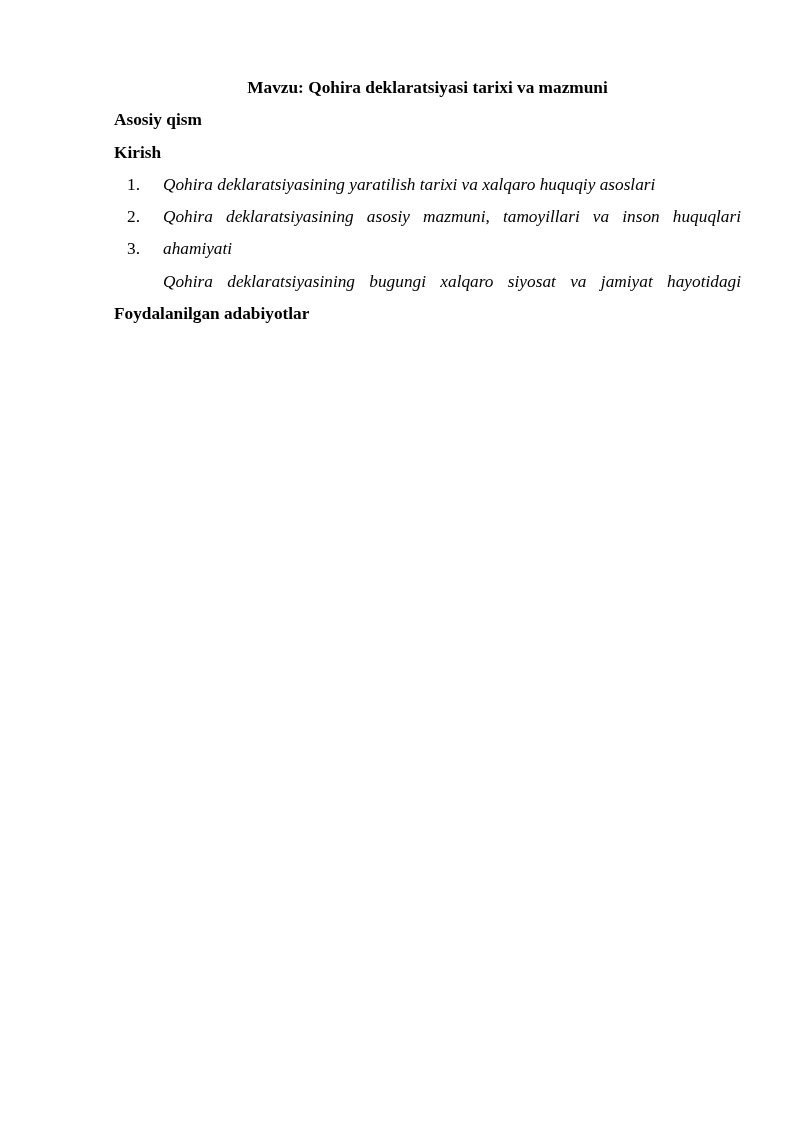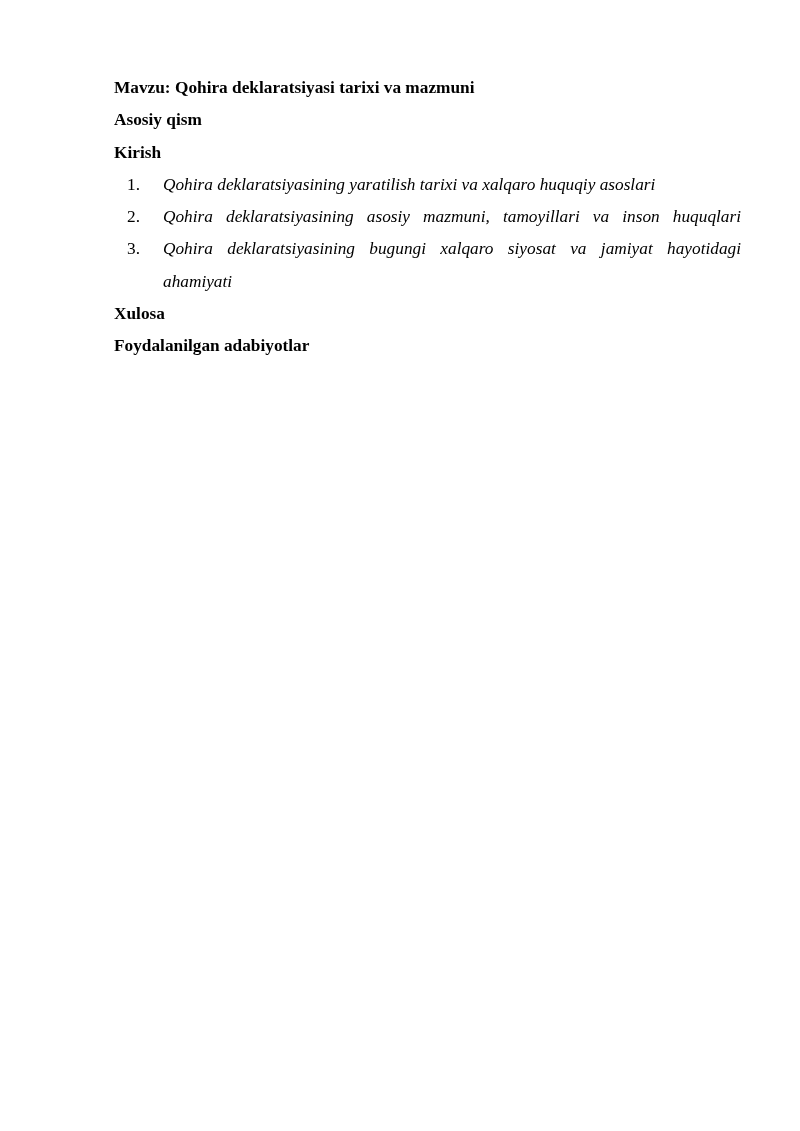--- a/index.html
+++ b/index.html
@@ -1,20 +1,20 @@
 <!DOCTYPE html>
 <html><head>
   <meta charset="utf-8">
   <style>
     html, body { margin: 0; padding: 0; background: #ffffff; }
     body { width: 800px; height: 1131px; position: relative; overflow: hidden;
            font-family: "Liberation Serif", "DejaVu Serif", serif; color: #000; }
     .page { position: absolute; left: 114px; top: 72px; width: 627px; }
     .line { font-size: 17.3px; line-height: 32.3px; height: 32.3px; white-space: nowrap; }
-    .center { }
+    .center { text-align: center; }
     .bold { font-weight: bold; }
     .list-item { position: relative; padding-left: 49px; font-size: 17.3px; line-height: 32.3px; text-align: justify; }
     .list-item .num { position: absolute; left: 13px; top: 0; }
     .list-item .txt { display: block; font-style: italic; }
     .justify-line { text-align: justify; text-align-last: justify; }
   </style>
 </head>
 <body>
 
 <div class="page">
@@ -25,19 +25,18 @@
   <div class="list-item">
     <span class="num">1.</span>
     <span class="txt">Qohira deklaratsiyasining yaratilish tarixi va xalqaro huquqiy asoslari</span>
   </div>
   <div class="list-item">
     <span class="num">2.</span>
     <span class="txt justify-line">Qohira deklaratsiyasining asosiy mazmuni, tamoyillari va inson huquqlari</span>
   </div>
   <div class="list-item">
     <span class="num">3.</span>
+    <span class="txt">ahamiyati</span>
     <span class="txt justify-line">Qohira deklaratsiyasining bugungi xalqaro siyosat va jamiyat hayotidagi</span>
-    <span class="txt">ahamiyati</span>
   </div>
 
-  <div class="line bold">Xulosa</div>
   <div class="line bold">Foydalanilgan adabiyotlar</div>
 </div>
 
 </body></html>

